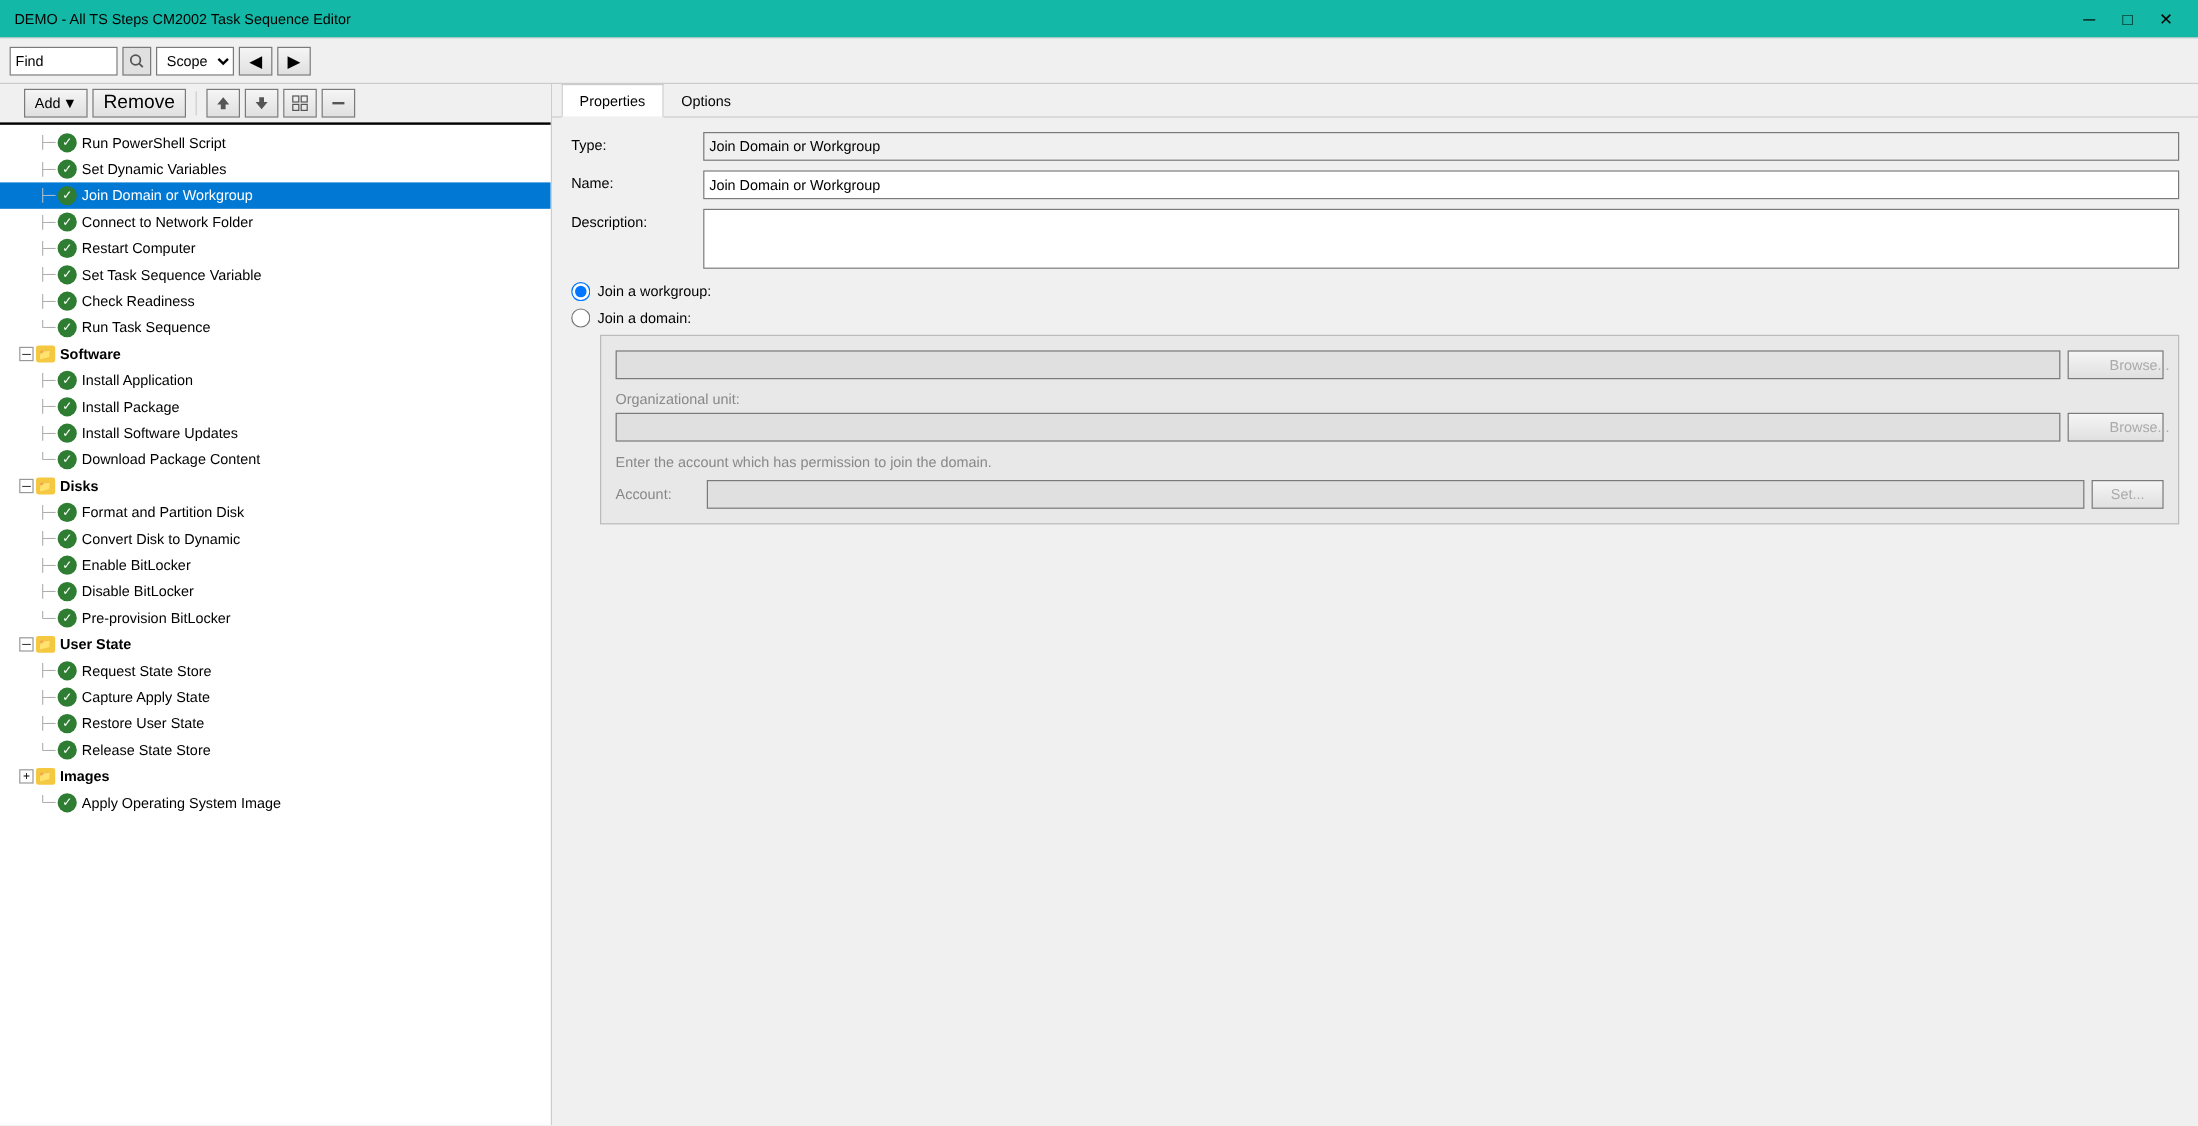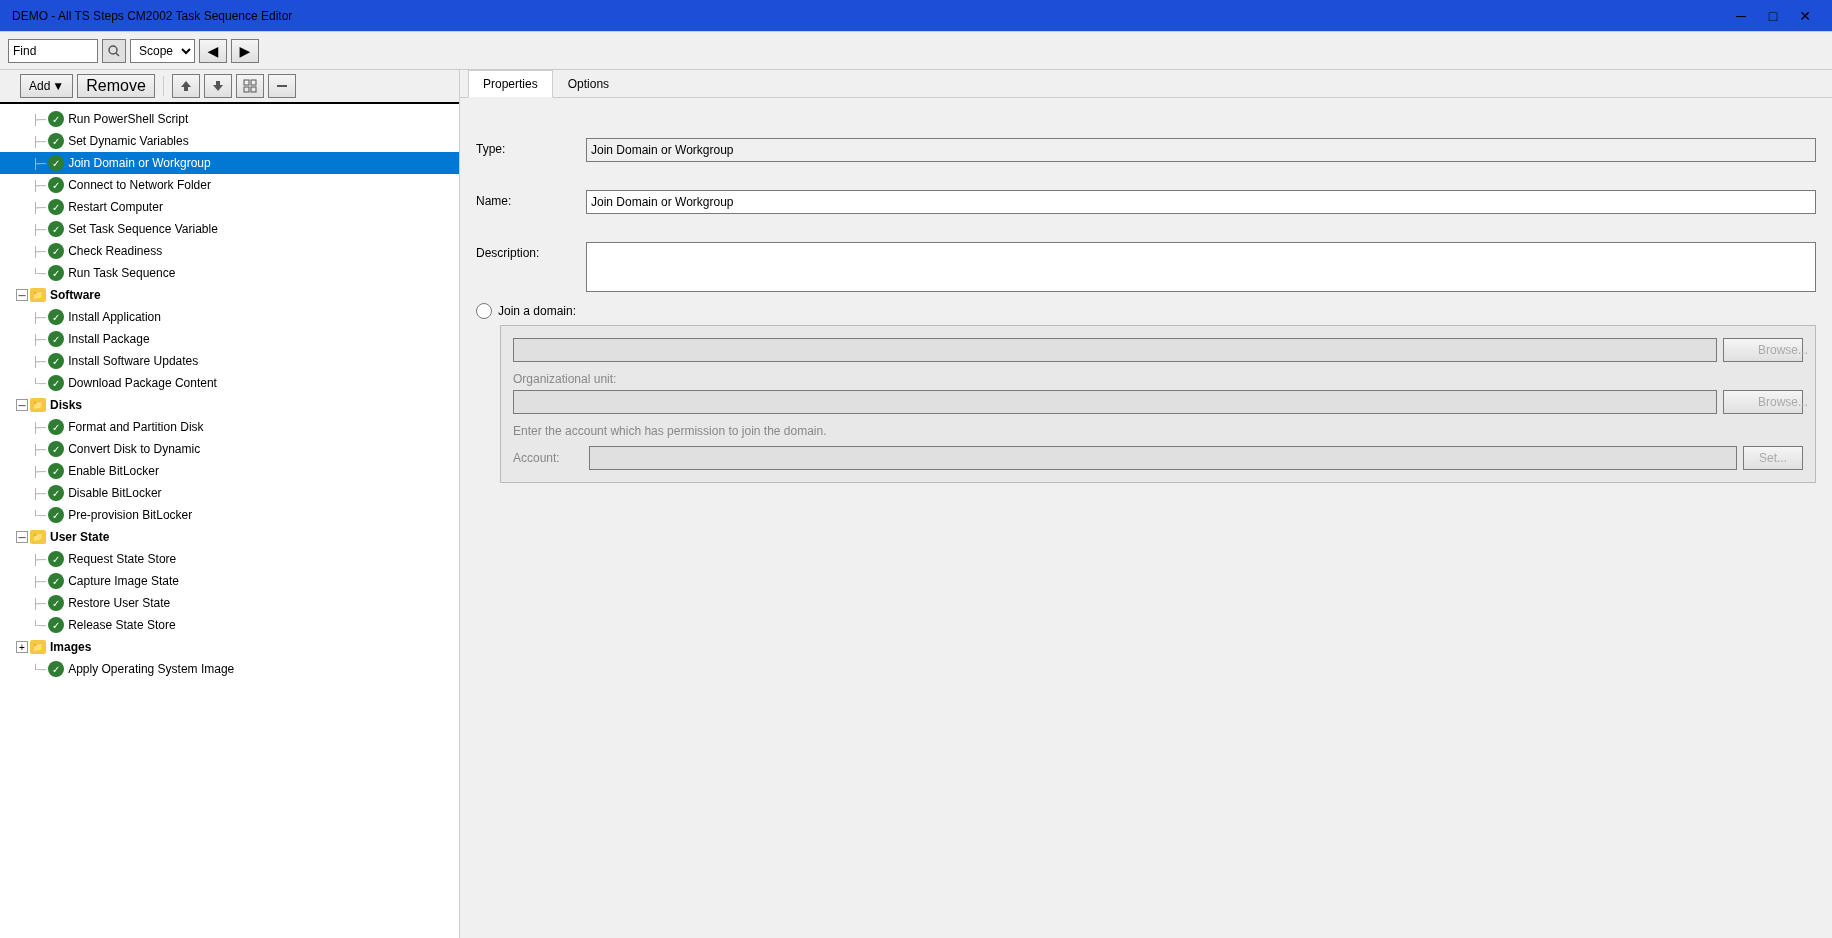--- a/index.html
+++ b/index.html
@@ -1,20 +1,20 @@
 <!DOCTYPE html>
 <html><head>
   <meta charset="utf-8">
   <style>
     * { box-sizing: border-box; margin: 0; padding: 0; }
     body { font-family: 'Segoe UI', Tahoma, Geneva, Verdana, sans-serif; font-size: 12px; background: #f0f0f0; color: #000; overflow: hidden; }
 
     
     .title-bar {
-      background: #1d4ed8;
+      background: #14b8a6;
       padding: 6px 12px;
       display: flex;
       align-items: center;
       justify-content: space-between;
       border-bottom: 1px solid #ccc;
       height: 32px;
     }
     .title-bar-left { font-size: 12px; font-weight: normal; }
     .title-bar-controls { display: flex; gap: 2px; }
     .title-btn {
@@ -223,21 +223,20 @@
 
     
     .props-panel {
       padding: 12px 16px;
     }
 
     .prop-row {
       display: flex;
       align-items: flex-start;
       margin-bottom: 8px;
-      margin-top: 28px;
     }
     .prop-label {
       width: 110px;
       font-size: 12px;
       padding-top: 4px;
       flex-shrink: 0;
     }
     .prop-value {
       flex: 1;
     }
@@ -546,21 +545,21 @@
 
         <div class="tree-item indent-2">
           <span style="color:#999;font-size:10px;margin-right:2px;">├─</span>
           <span class="check-icon">✓</span>
           <span class="item-label">Request State Store</span>
         </div>
 
         <div class="tree-item indent-2">
           <span style="color:#999;font-size:10px;margin-right:2px;">├─</span>
           <span class="check-icon">✓</span>
-          <span class="item-label">Capture Image State</span>
+          <span class="item-label">Capture Apply State</span>
         </div>
 
         <div class="tree-item indent-2">
           <span style="color:#999;font-size:10px;margin-right:2px;">├─</span>
           <span class="check-icon">✓</span>
           <span class="item-label">Restore User State</span>
         </div>
 
         <div class="tree-item indent-2">
           <span style="color:#999;font-size:10px;margin-right:2px;">└─</span>
@@ -612,20 +611,24 @@
 
         <div class="prop-row">
           <span class="prop-label">Description:</span>
           <div class="prop-value">
             <textarea class="prop-textarea" style=""></textarea>
           </div>
         </div>
 
 
         <div class="radio-section">
+          <div class="radio-row">
+            <input type="radio" class="radio-input" name="joinType" id="joinWorkgroup" checked="" style="">
+            <label for="joinWorkgroup" class="radio-label">Join a workgroup:</label>
+          </div>
 
           
           <div class="radio-row">
             <input type="radio" class="radio-input" name="joinType" id="joinDomain" style="">
             <label for="joinDomain" class="radio-label">Join a domain:</label>
           </div>
 
           
           <div class="domain-box">
 

